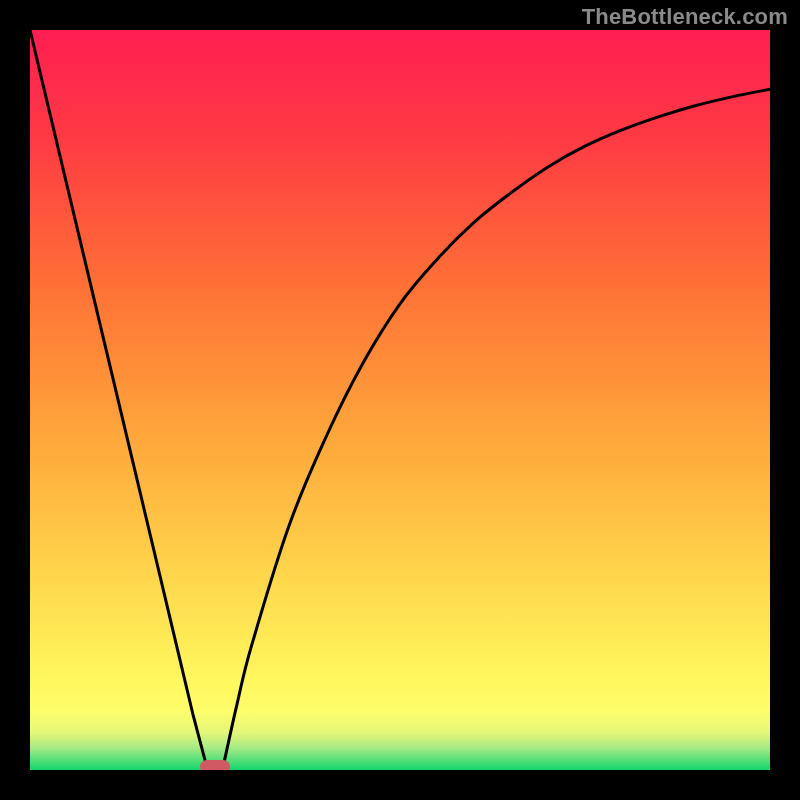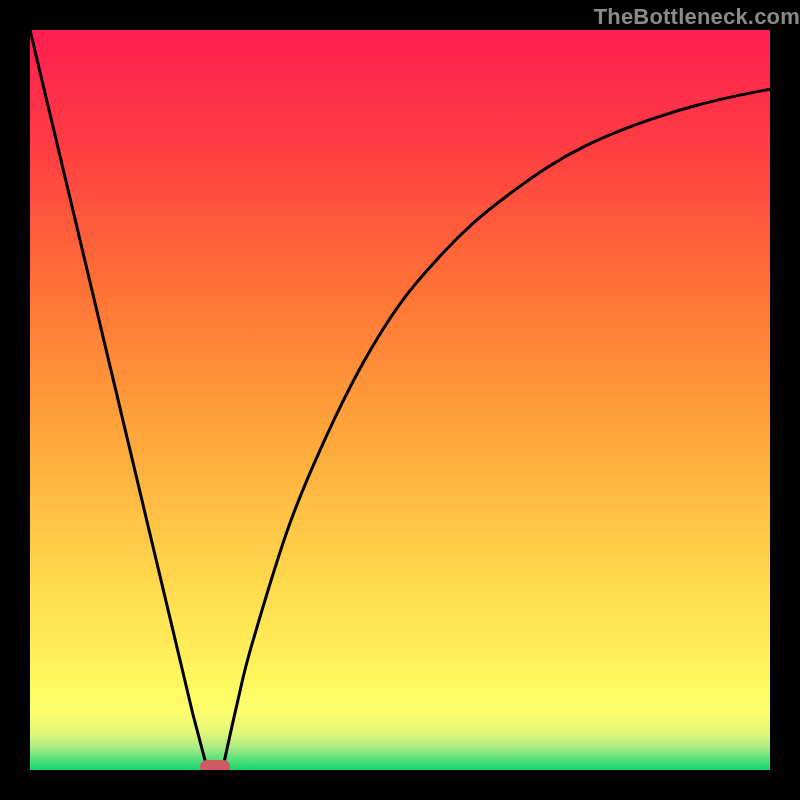--- a/index.html
+++ b/index.html
@@ -6,21 +6,21 @@
   html, body { width: 800px; height: 800px; overflow: hidden; background: #fff; }
   .container {
     width: 800px;
     height: 800px;
     position: relative;
     background: #000;
   }
   .watermark {
     position: absolute;
     top: 4px;
-    right: 0;
+    right: 12px;
     font-family: Arial, Helvetica, sans-serif;
     font-size: 22px;
     font-weight: bold;
     color: #8a8a8a;
     letter-spacing: 0.2px;
     z-index: 10;
   }
   .plot-area {
     position: absolute;
     left: 30px;

